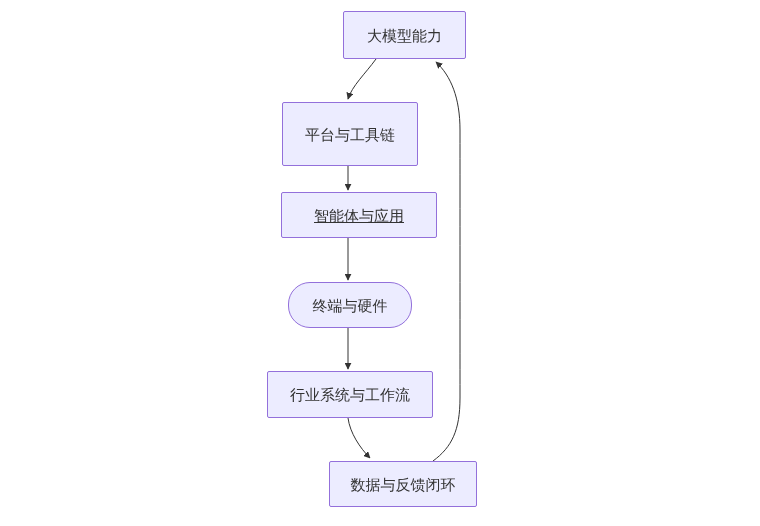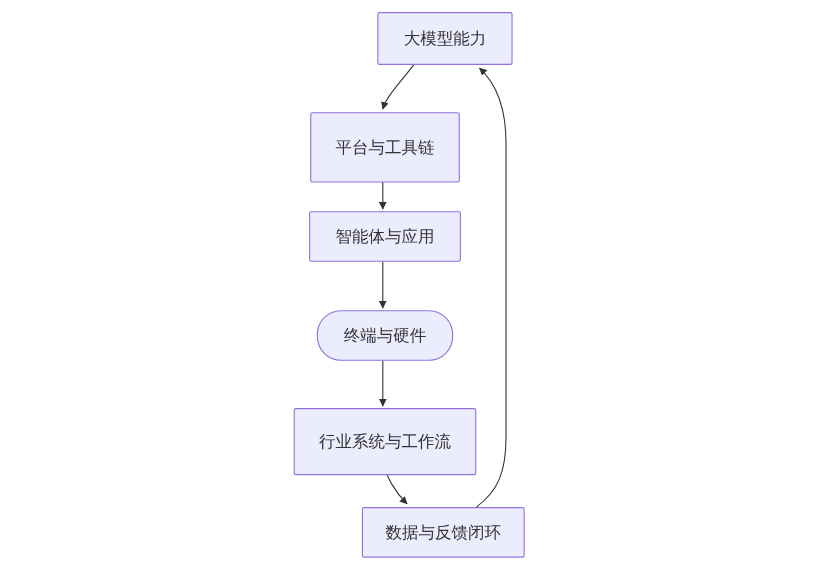--- a/index.html
+++ b/index.html
@@ -60,29 +60,29 @@
   </svg>
 
   <div class="node" style="left:343px; top:11px;  width:123px; height:48px;">
     <span>大模型能力</span>
   </div>
 
   <div class="node" style="left:282px; top:102px; width:136px; height:64px;">
     <span>平台与工具链</span>
   </div>
 
-  <div class="node" style="left:281px; top:192px; width:138px; height:46px;">
+  <div class="node" style="left:281px; top:192px; width:156px; height:46px;text-decoration:underline;">
     <span>智能体与应用</span>
   </div>
 
   <div class="node" style="left:288px; top:282px; width:124px; height:46px;border-radius:22px;">
     <span>终端与硬件</span>
   </div>
 
-  <div class="node" style="left:267px; top:371px; width:166px; height:61px;">
+  <div class="node" style="left:267px; top:371px; width:166px; height:47px;">
     <span>行业系统与工作流</span>
   </div>
 
   <div class="node" style="left:329px; top:461px; width:148px; height:46px;">
     <span>数据与反馈闭环</span>
   </div>
 
 </div>
 
 </body></html>

